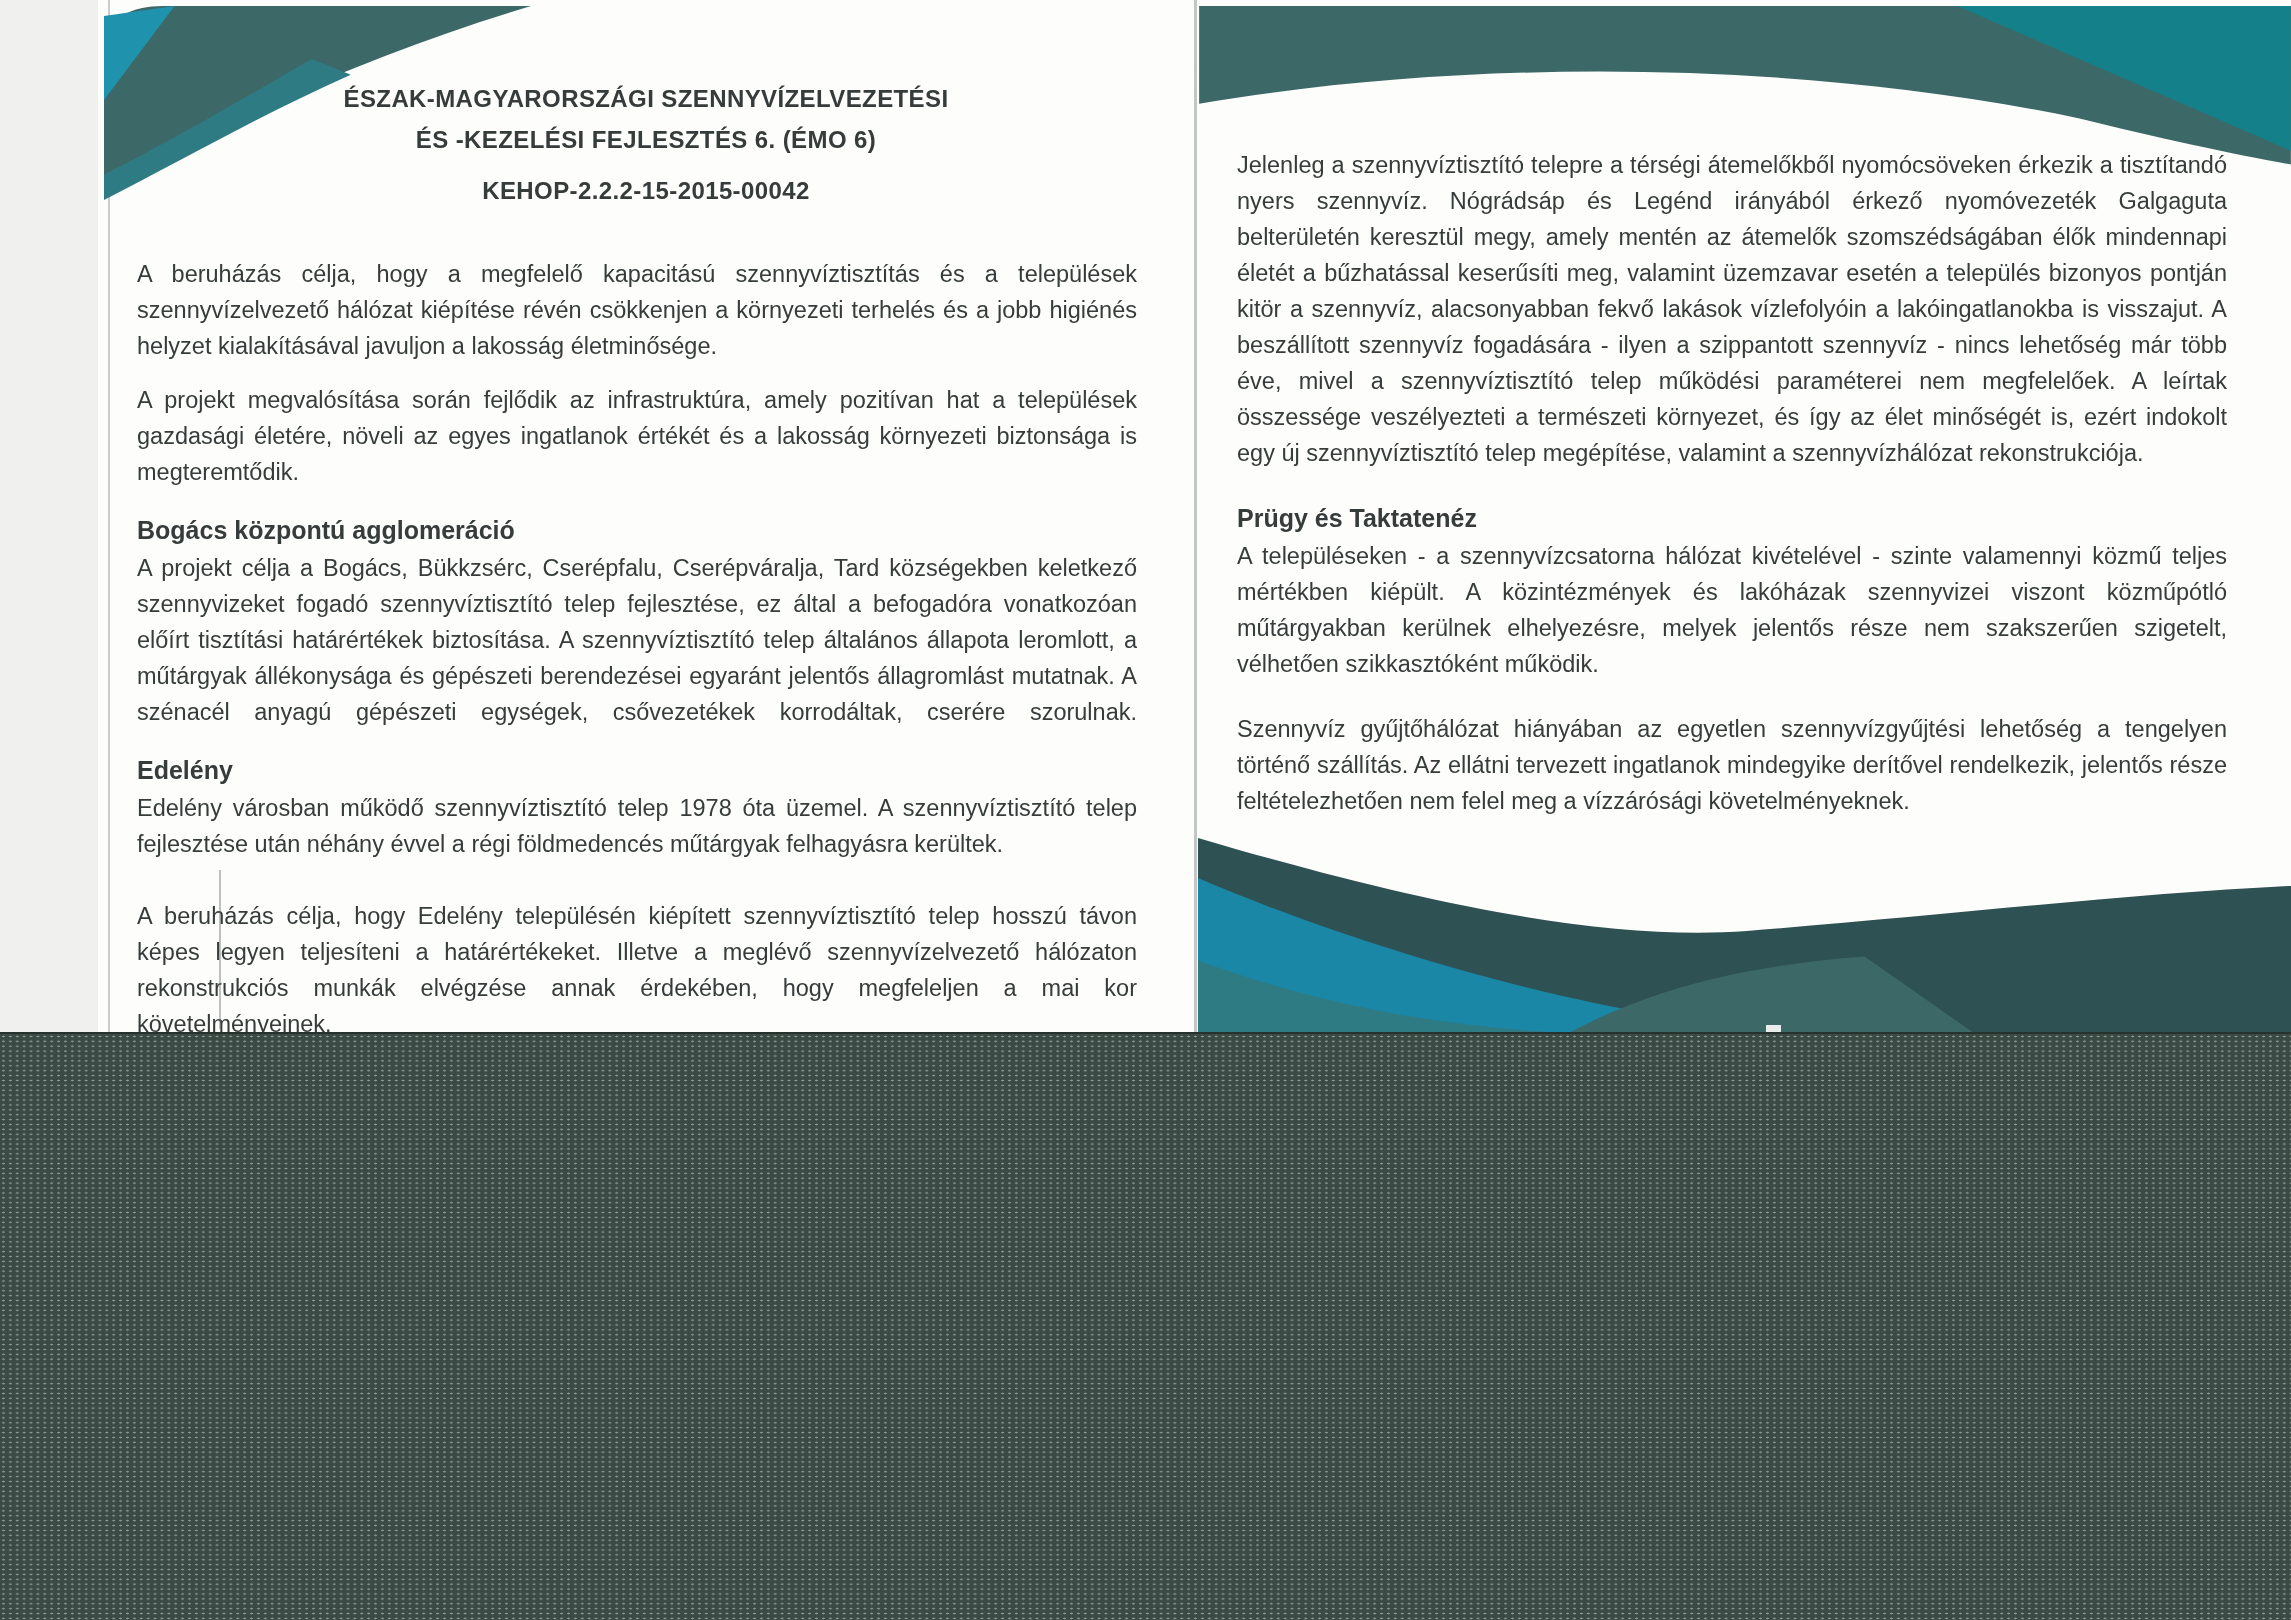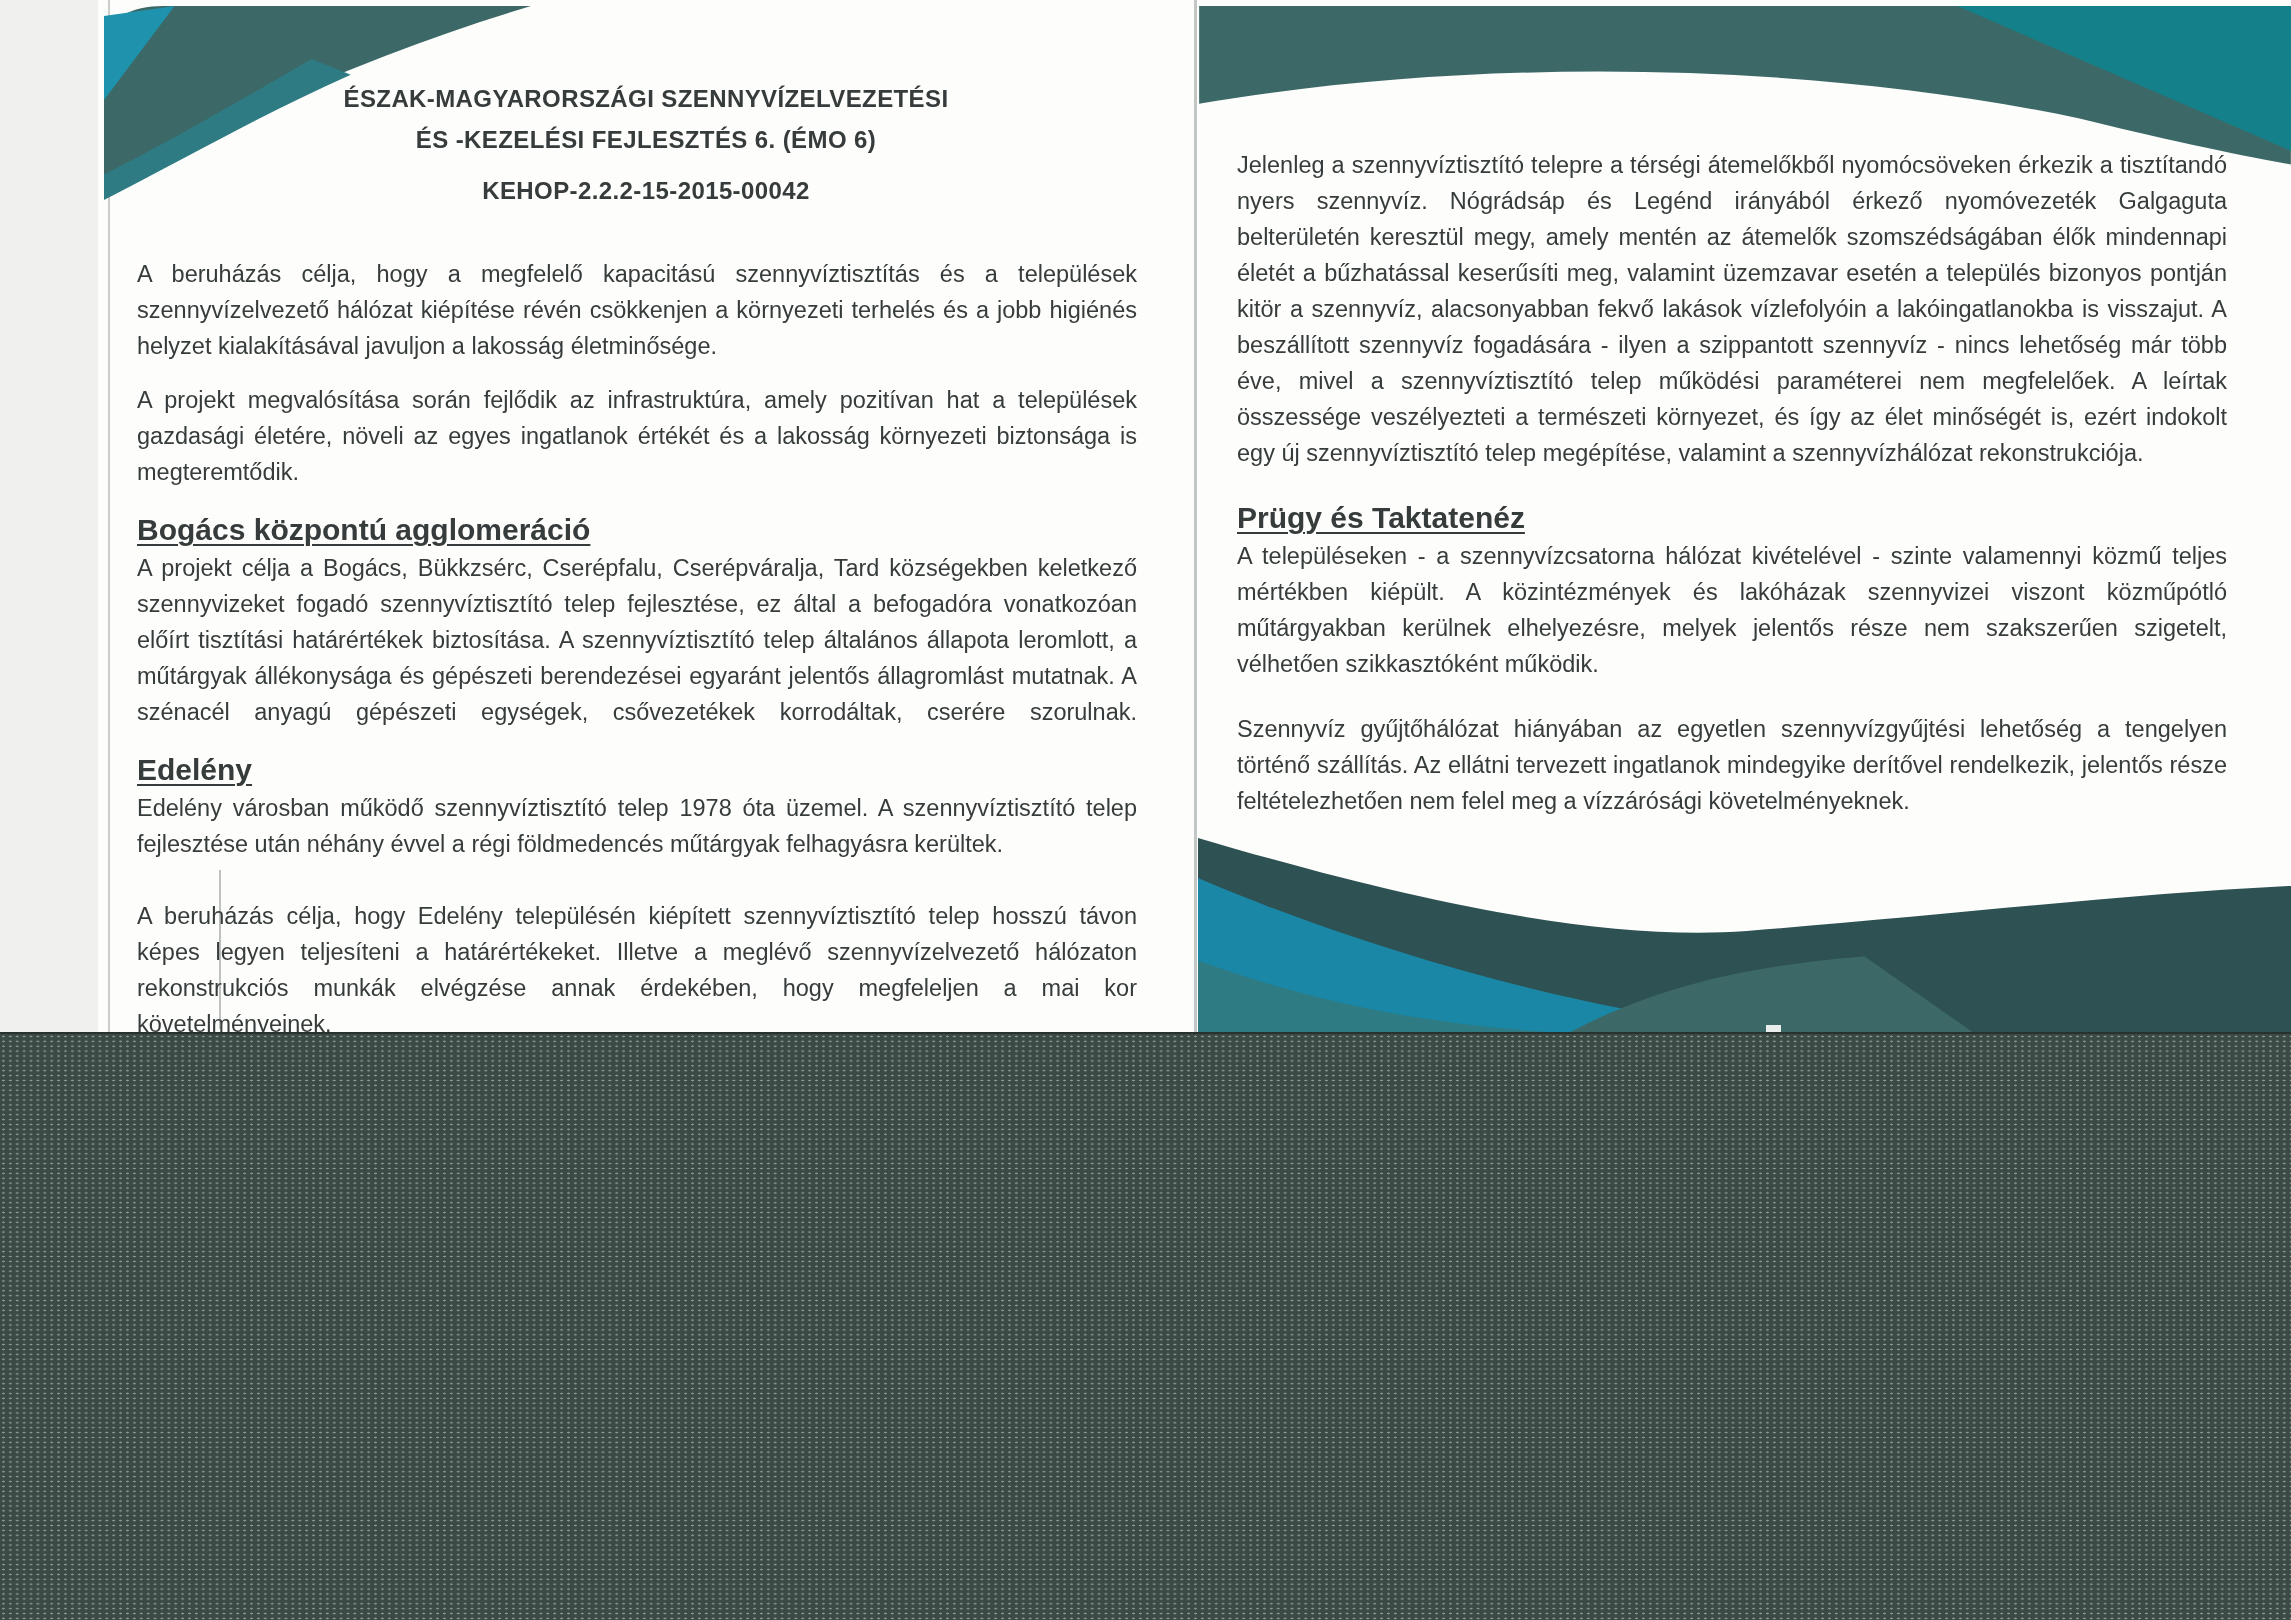--- a/index.html
+++ b/index.html
@@ -47,22 +47,22 @@
   .title-line{font-size:24px;line-height:41px;letter-spacing:0.4px;}
   .title-line.code{margin-top:9.8px;text-align:center;}
   .text-flow{padding:0 57px 16px 39px;}
   .text-flow-right{padding:147px 65px 0 39px;}
   p.para{
     font-size:23.5px;line-height:36px;text-align:justify;
     color:var(--text-dark,#363c3b);margin:0 0 18.6px 0;
   }
   p.para.justify-last{text-align-last:justify;}
   h2.section{
-    font-size:30px;line-height:36px;font-weight:bold;color:var(--text-dark,#363c3b);
-    text-decoration:underline;text-decoration-thickness:2px;text-underline-offset:3.9px;
+    font-size:25px;line-height:36px;font-weight:bold;color:var(--text-dark,#363c3b);
+    text-decoration-thickness:2px;text-underline-offset:3.9px;
     margin:21.6px 0 2px 0;
   }
   
   .bottom-panel{
     position:absolute;left:0;top:1032px;width:2292px;height:588px;
     background-color:var(--bottom-panel,#3b4a44);
     background-image:radial-gradient(rgba(228,235,230,.5) 1px, rgba(228,235,230,0) 1.6px);
     background-size:6.9px 4.9px;
     border-top:2px solid #27322d;
   }

